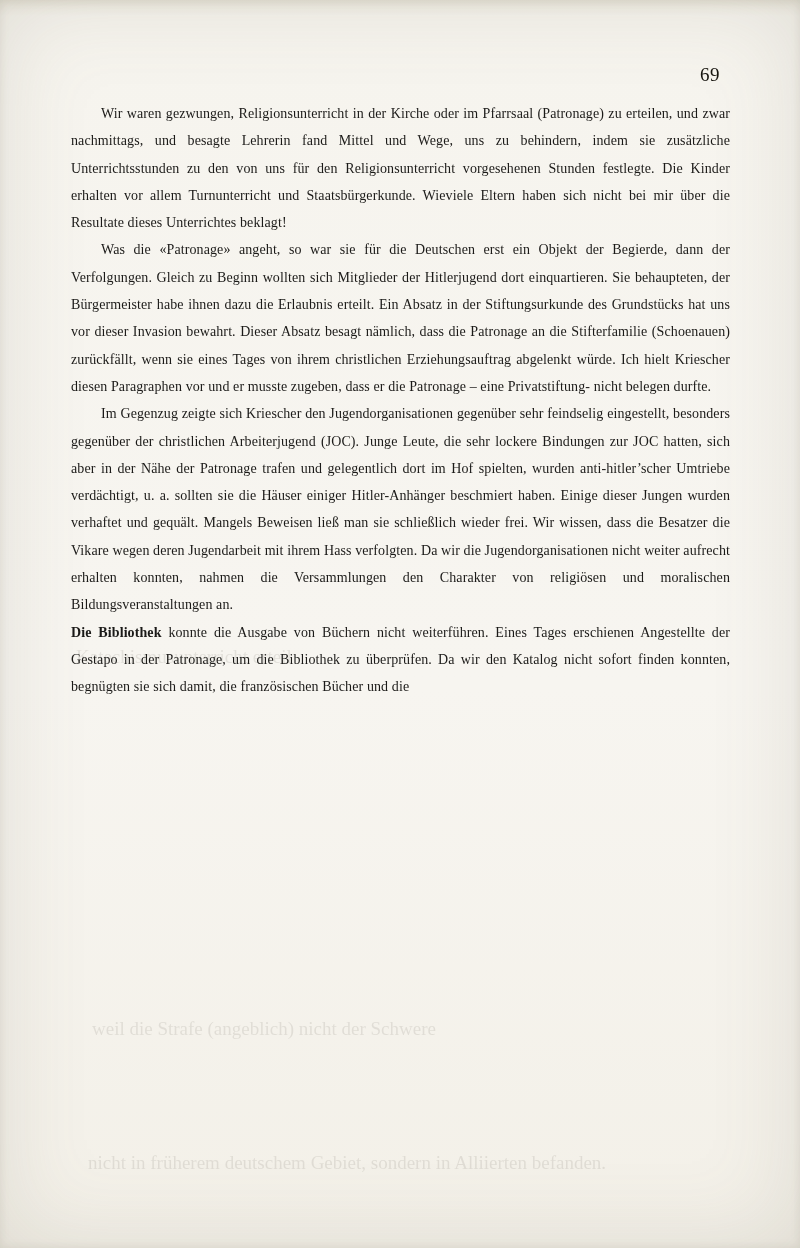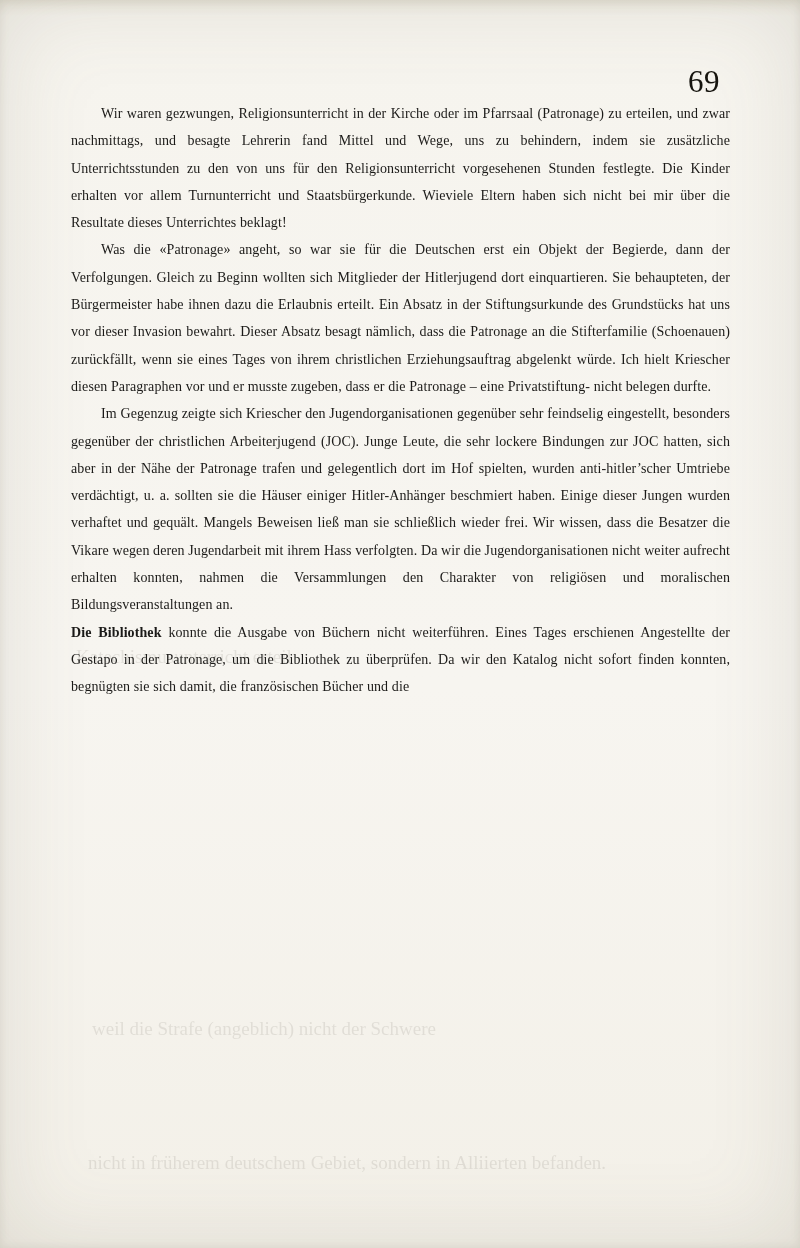--- a/index.html
+++ b/index.html
@@ -26,21 +26,21 @@
     pointer-events: none;
     box-shadow:
       inset 0 0 90px rgba(115, 106, 88, 0.16),
       inset 0 0 10px rgba(115, 106, 88, 0.14);
   }
 
   .pagenum {
     position: absolute;
     top: 64px;
     right: 80px;
-    font-size: 31px;
+    font-size: 19px;
     letter-spacing: 0.5px;
     color: #17150f;
   }
 
   .text {
     position: absolute;
     top: 100px;
     left: 71px;
     width: 659px;
     font-size: 14px;

